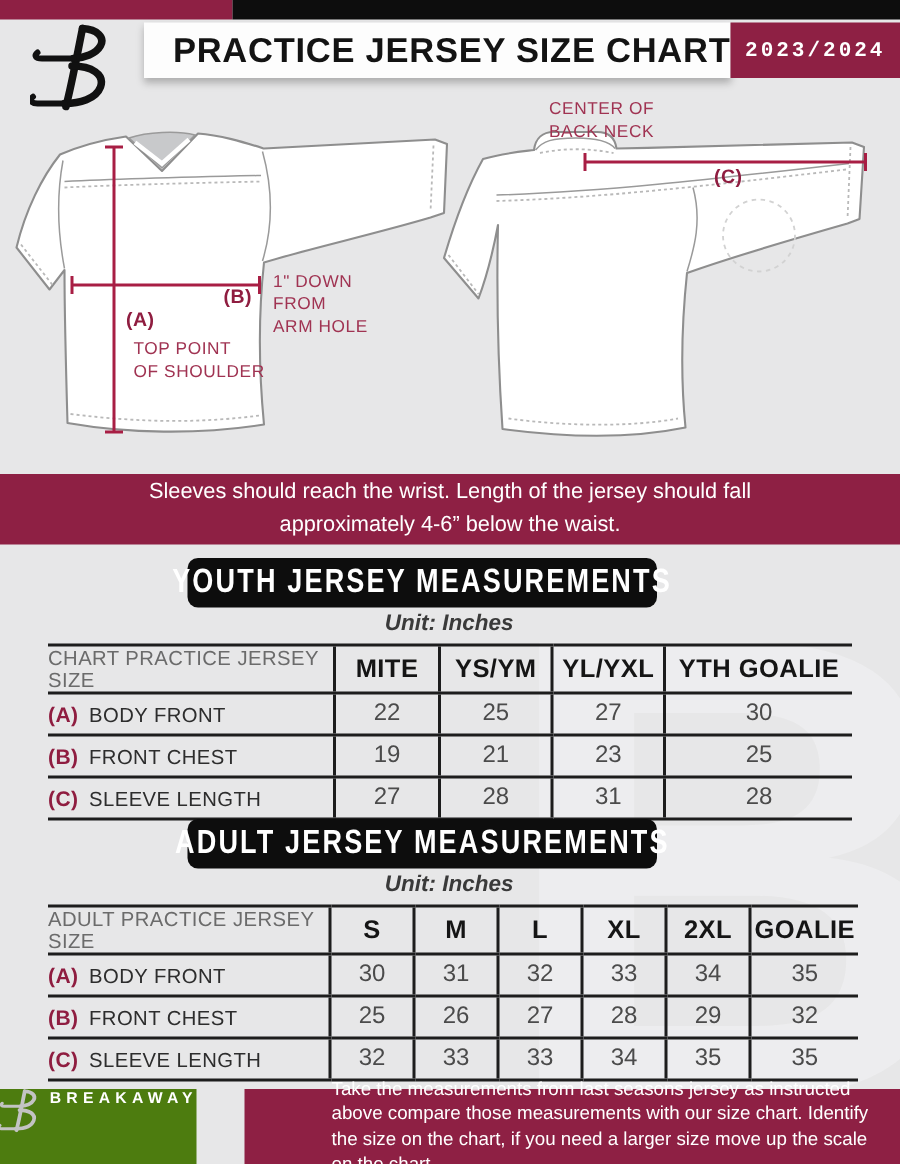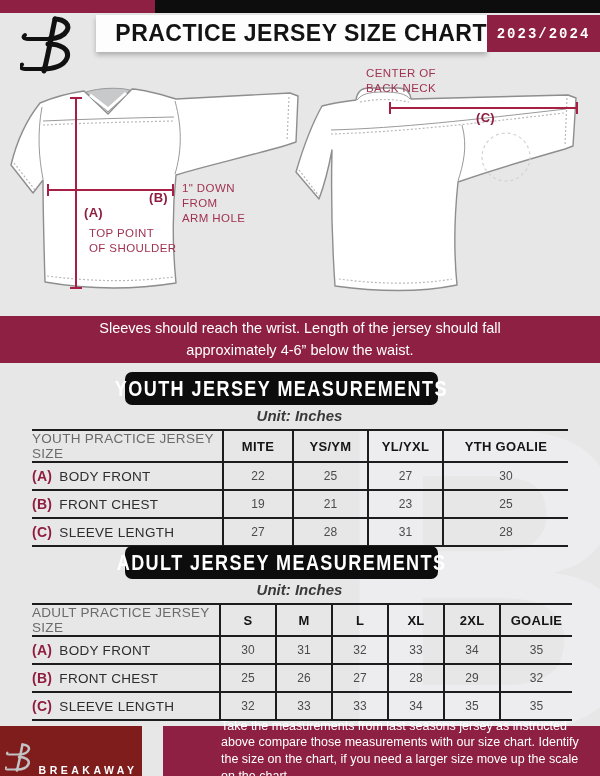--- a/index.html
+++ b/index.html
@@ -43,28 +43,28 @@
   .unit { position:absolute; left:143px; width:313px; text-align:center; z-index:2;
     font-size:15px; font-weight:bold; font-style:italic; color:#3a3a3a; }
 
   
   table.size-table { position:absolute; border-collapse:collapse; table-layout:fixed; z-index:2; }
   table.size-table td, table.size-table th { border-top:2px solid #1d1d1d; border-bottom:2px solid #1d1d1d;
     padding:0; height:28px; vertical-align:middle; background:transparent; }
   table.size-table .vline { border-left:2px solid #1d1d1d; }
   table.size-table th { height:29px; }
   .th-label { text-align:left; padding-left:10px; font-weight:normal; color:#6b6b6b; font-size:13.5px; letter-spacing:.3px; }
-  .th-size { text-align:center; font-weight:bold; color:#151515; font-size:13px; letter-spacing:.3px; }
+  .th-size { text-align:center; font-weight:bold; color:#151515; font-size:17px; letter-spacing:.3px; }
   .td-label { text-align:left; padding-left:14px; font-size:13.5px; color:#2d2d2d; letter-spacing:.3px; white-space:nowrap; }
   .td-label .rowkey { color:#8f1d40; font-weight:bold; font-size:14px; margin-right:7px; }
-  .td-val { text-align:center; color:#4b4b4b; font-size:12px; }
-
-  
-  .footer-black { position:absolute; left:0; top:726px; width:142px; height:50px; background:#7f1d1d; z-index:2;
-    display:flex; align-items:flex-end; justify-content:center; gap:8px; }
+  .td-val { text-align:center; color:#4b4b4b; font-size:16px; }
+
+  
+  .footer-black { position:absolute; left:0; top:726px; width:131px; height:50px; background:#4d7c0f; z-index:2;
+    display:flex; align-items:flex-start; justify-content:center; gap:8px; }
   .footer-brand { color:#fff; font-size:10.5px; font-weight:bold; letter-spacing:3.5px; }
   .footer-maroon { position:absolute; left:163px; top:726px; width:437px; height:50px; background:#8e2044; z-index:2;
     display:flex; align-items:center;padding-left:44px; }
   .footer-note { color:#fff; font-size:12.5px; line-height:1.33; padding:4px 10px 4px 14px; }
 </style>
 </head>
 <body>
 
 <div id="app">
 
@@ -169,21 +169,21 @@
   <table class="size-table" style="left:32px; top:429px; width:536px;">
     <colgroup>
         <col style="width:191px">
         <col style="width:70px">
         <col style="width:75px">
         <col style="width:75px">
         <col style="width:125px">
       </colgroup>
     <tbody>
         <tr>
-      <th class="th-label">YOUTH PRACTICE JERSEY SIZE</th>
+      <th class="th-label">CHART PRACTICE JERSEY SIZE</th>
       <th class="th-size vline">MITE</th>
       <th class="th-size vline">YS/YM</th>
       <th class="th-size vline">YL/YXL</th>
       <th class="th-size vline">YTH GOALIE</th>
     </tr>
     <tr>
       <td class="td-label"><span class="rowkey">(A)</span><span>BODY FRONT</span></td>
       <td class="td-val vline">22</td>
       <td class="td-val vline">25</td>
       <td class="td-val vline">27</td>

